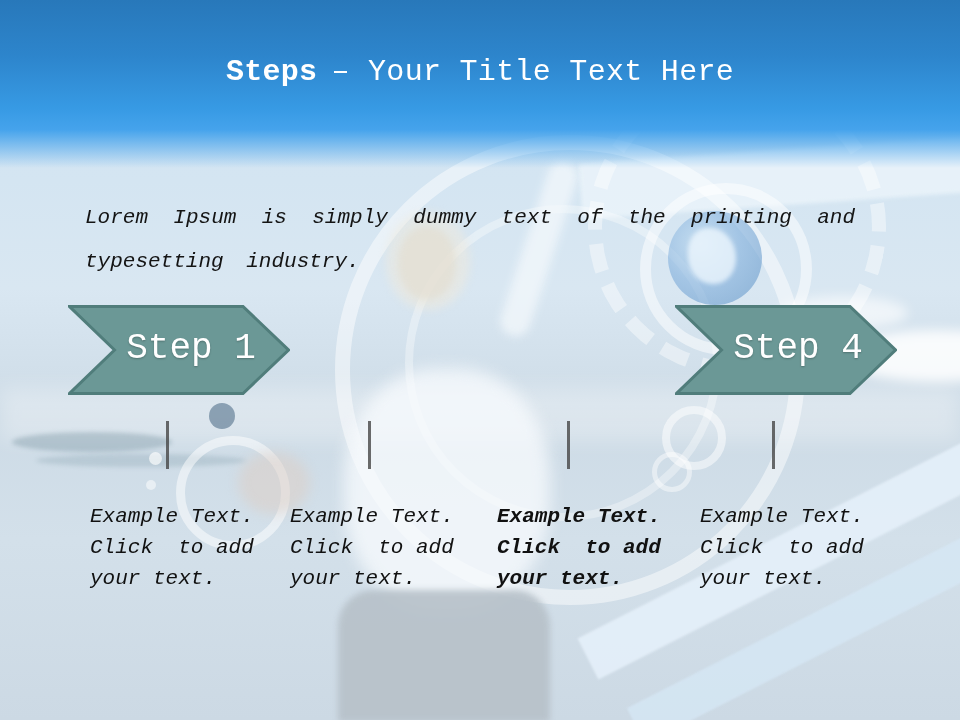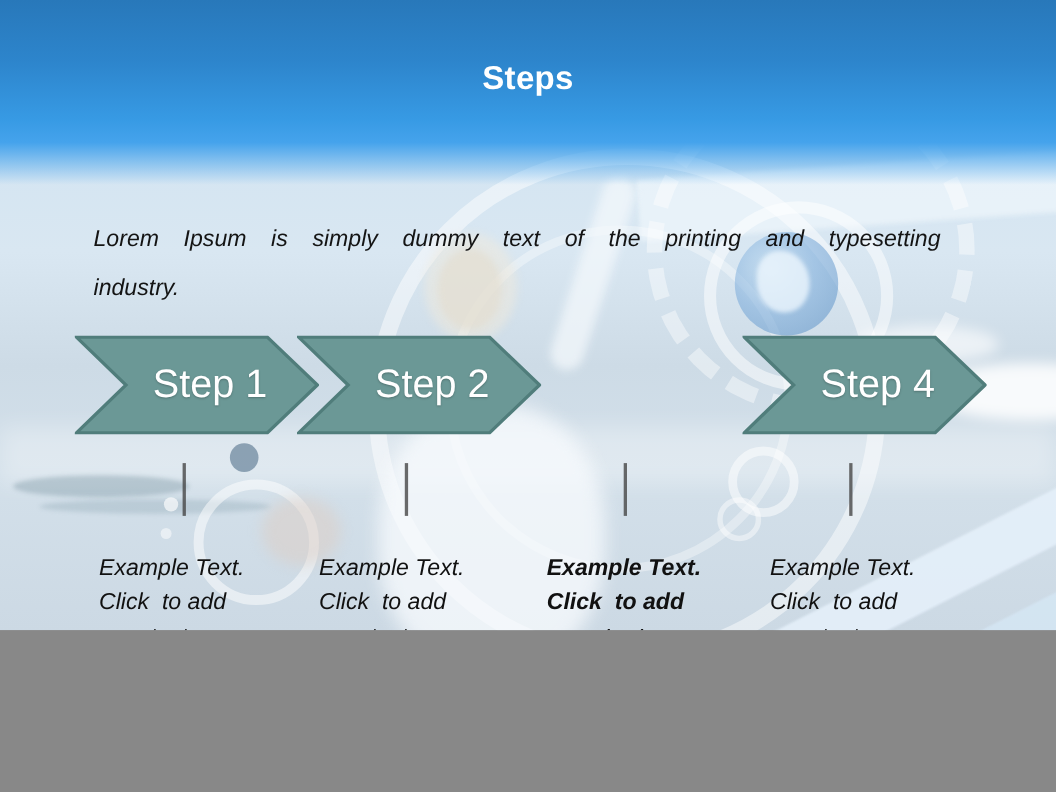--- a/index.html
+++ b/index.html
@@ -1,18 +1,18 @@
 <!DOCTYPE html>
 <html><head>
 <meta charset="utf-8">
 <style>
   html,body{margin:0;padding:0;background:#888;}
   .slide{
-    position:relative;width:960px;height:573px;overflow:hidden;
-    font-family:Liberation Sans, sans-serif;
+    position:relative;width:960px;height:720px;overflow:hidden;
+    font-family:Liberation Mono, monospace;
     background:linear-gradient(180deg,#cfe2f2 0%,#d4e5f2 25%,#d9e7f2 40%,#cddbe6 58%,#d3e0ea 75%,#ccd9e4 100%);
   }
   .deco{position:absolute;pointer-events:none;}
   .ring{border-radius:50%;}
   
   .horizon{left:0;top:388px;width:960px;height:52px;background:rgba(255,255,255,.30);filter:blur(10px);}
   .platform-a{left:12px;top:432px;width:160px;height:20px;background:rgba(85,120,132,.28);border-radius:50%;filter:blur(2px);}
   .platform-b{left:36px;top:454px;width:210px;height:13px;background:rgba(105,138,150,.22);border-radius:50%;filter:blur(2px);}
   .big-ring-outer{left:335px;top:135px;width:440px;height:440px;border:15px solid rgba(255,255,255,.48);}
   .big-ring-inner{left:405px;top:205px;width:300px;height:300px;border:8px solid rgba(255,255,255,.35);}
@@ -106,36 +106,31 @@
     <div class="deco fig-arm"></div>
     <div class="deco fig-hair"></div>
     <div class="deco fig-head"></div>
     <div class="deco hand-glow"></div>
     <div class="deco fig-skirt"></div>
   </div>
 
   <div class="header">
     <div class="title-line">
       <span class="title-bold">Steps</span>
+      <span class="title-rest">– Your Title Text Here</span>
     </div>
   </div>
 
   <div class="intro">Lorem Ipsum is simply dummy text of the printing and typesetting industry.</div>
 
   <div class="chevron-wrap cv1">
     <svg width="222" height="90" viewBox="0 0 222 90">
       <polygon points="1.5,1.5 175,1.5 220.5,45 175,88.5 1.5,88.5 46.5,45" stroke-width="3" stroke-linejoin="miter" fill="#6B9896" stroke="#507D7B"></polygon>
     </svg>
     <div class="chevron-label">Step 1</div>
-  </div>
-  <div class="chevron-wrap cv2">
-    <svg width="222" height="90" viewBox="0 0 222 90">
-      <polygon points="1.5,1.5 175,1.5 220.5,45 175,88.5 1.5,88.5 46.5,45" stroke-width="3" stroke-linejoin="miter" fill="#6B9896" stroke="#507D7B"></polygon>
-    </svg>
-    <div class="chevron-label">Step 2</div>
   </div>
   <div class="chevron-wrap cv4">
     <svg width="222" height="90" viewBox="0 0 222 90">
       <polygon points="1.5,1.5 175,1.5 220.5,45 175,88.5 1.5,88.5 46.5,45" stroke-width="3" stroke-linejoin="miter" fill="#6B9896" stroke="#507D7B"></polygon>
     </svg>
     <div class="chevron-label">Step 4</div>
   </div>
 
   <div class="tick t1"></div>
   <div class="tick t2"></div>

